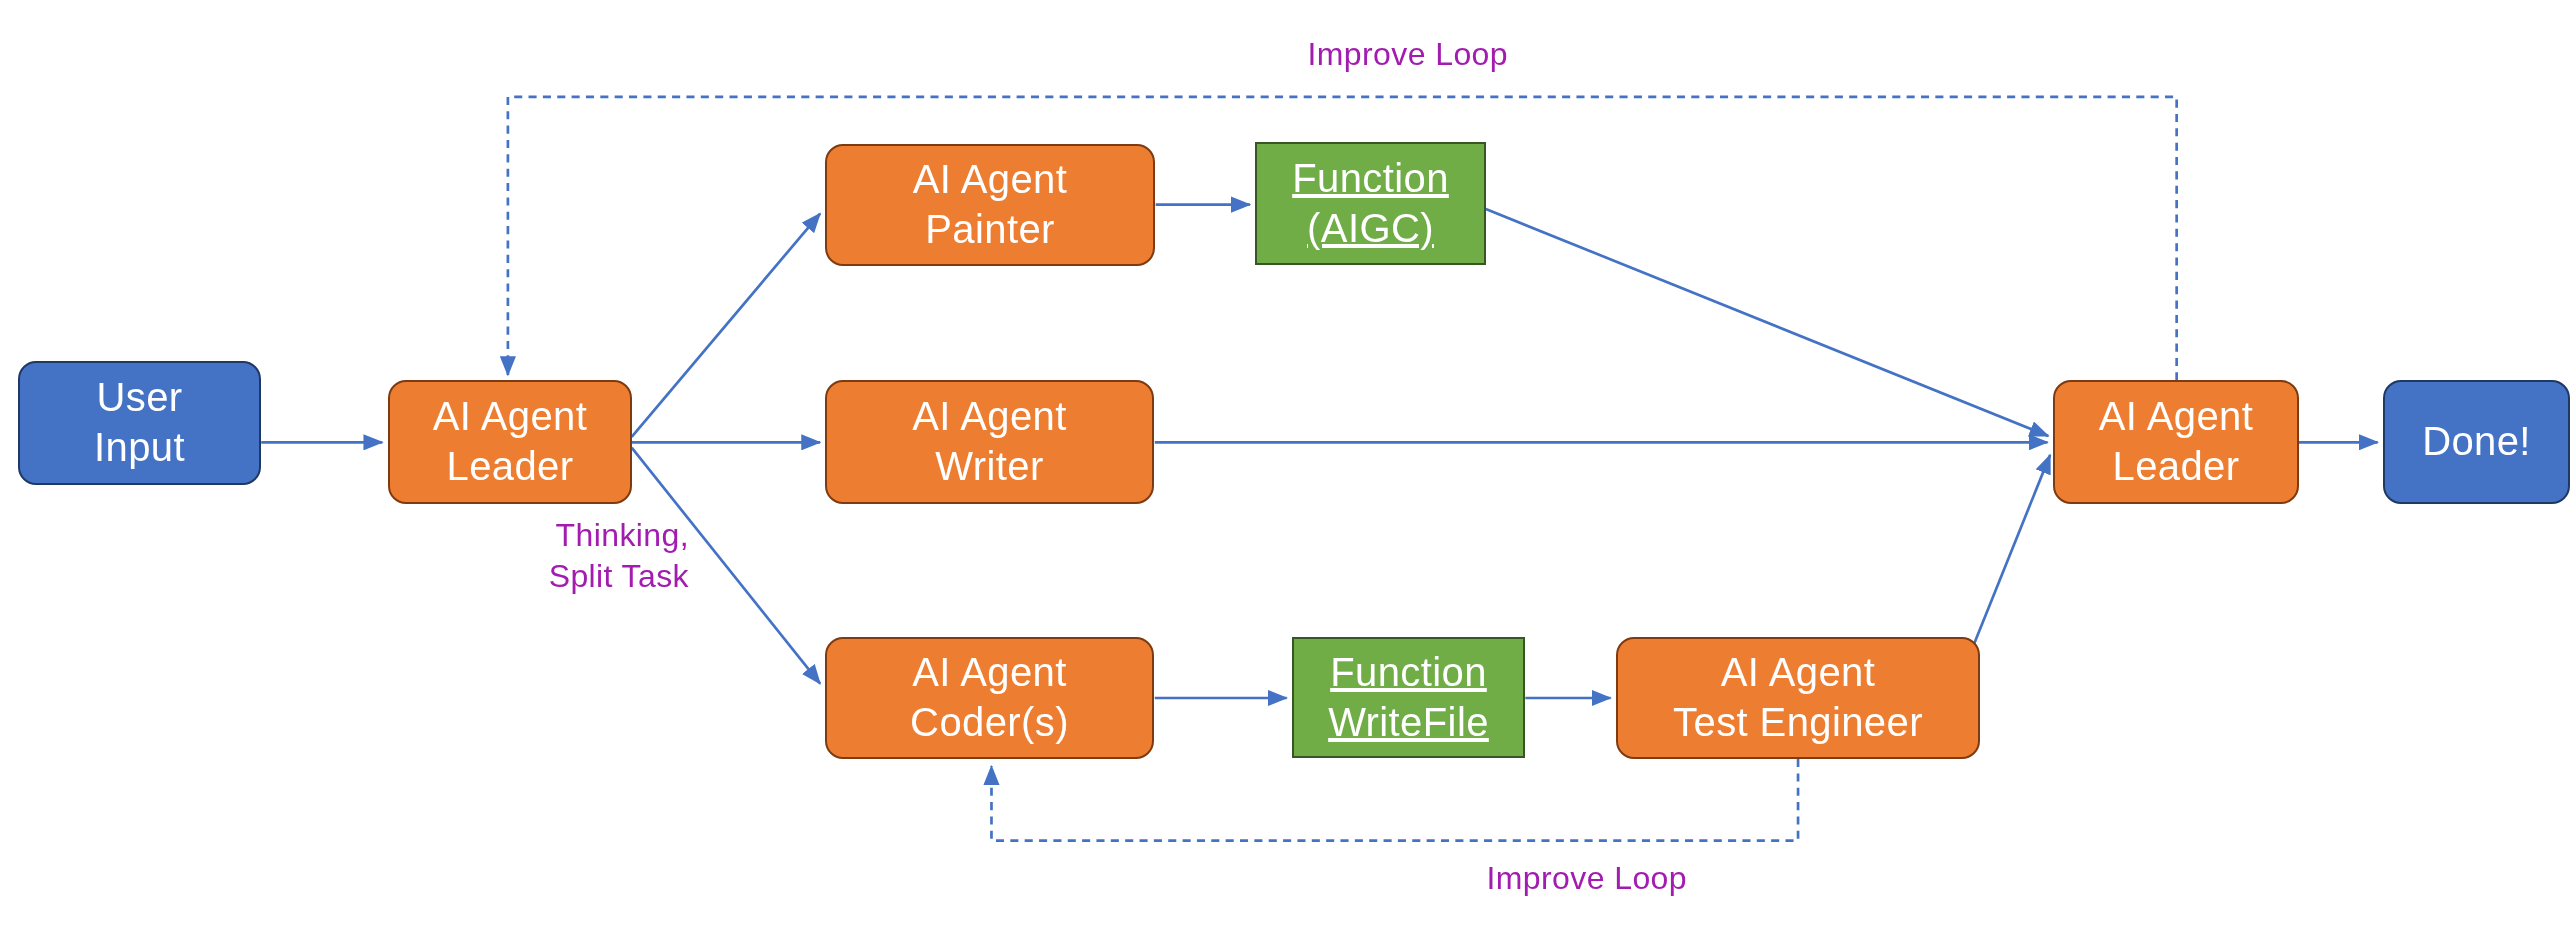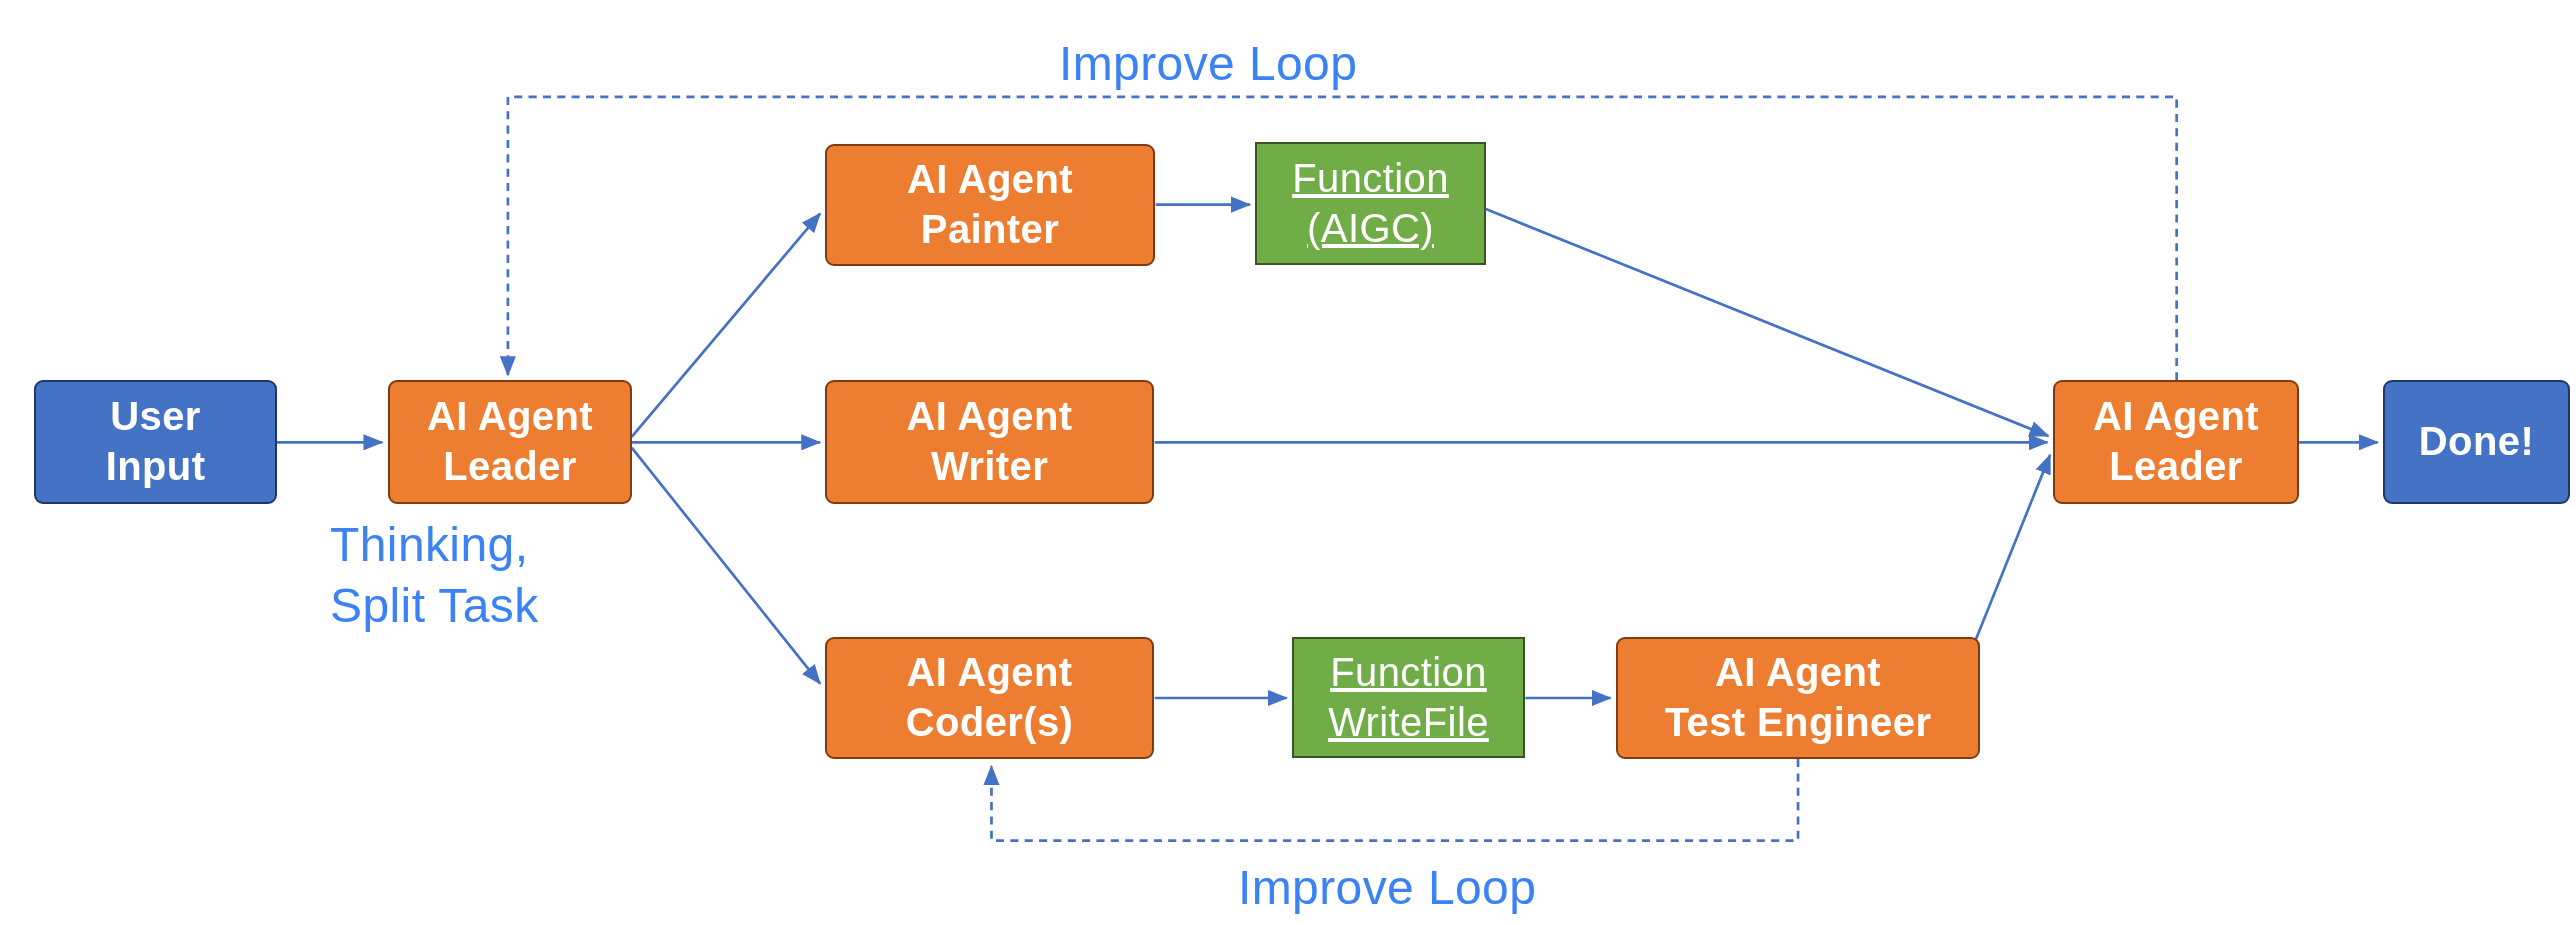--- a/index.html
+++ b/index.html
@@ -13,27 +13,27 @@
   svg.connectors{position:absolute;left:0;top:0;width:2576px;height:925px;}
   .sline{stroke:var(--connector,#4472C4);stroke-width:3;fill:none;}
   .dline{stroke:var(--connector,#4472C4);stroke-width:3;fill:none;stroke-dasharray:9 7;}
   .node{
     position:absolute;display:flex;align-items:center;justify-content:center;
     text-align:center;color:#ffffff;font-size:40px;line-height:1.24;
     border-style:solid;border-width:2.7px;box-sizing:border-box;
     font-weight:400;letter-spacing:0.4px;
   }
   .node span{white-space:pre-line;}
-  .rounded{border-radius:9px;font-weight:bold;}
+  .rounded{border-radius:18px;}
   .blue{background:var(--box-blue,#4472C4);border-color:var(--box-blue-border,#1F3864);}
   .orange{background:var(--box-orange,#ED7D31);border-color:var(--box-orange-border,#7E3A10);}
   .green{background:var(--box-green,#70AD47);border-color:var(--box-green-border,#375623);text-decoration:underline;}
   .note{
-    position:absolute;color:#3b82f6;font-size:48px;line-height:1.27;
-    text-align:left;white-space:pre-line;letter-spacing:0.4px;
+    position:absolute;color:#a21caf;font-size:32px;line-height:1.27;
+    text-align:right;white-space:pre-line;letter-spacing:0.4px;
   }
 </style>
 </head>
 <body>
 
 <div class="canvas">
 
   <svg class="connectors" viewBox="0 0 2871 1031" xmlns="http://www.w3.org/2000/svg">
     <defs>
       <marker id="ah" markerUnits="strokeWidth" markerWidth="7.5" markerHeight="6" refX="7" refY="3" orient="auto">
@@ -50,21 +50,21 @@
     <line class="sline" x1="1287" y1="493" x2="2282" y2="493" marker-end="url(#ah)"></line>
     <line class="sline" x1="1287" y1="778" x2="1434" y2="778" marker-end="url(#ah)"></line>
     <line class="sline" x1="1700" y1="778" x2="1795" y2="778" marker-end="url(#ah)"></line>
     <line class="sline" x1="2196" y1="728" x2="2285" y2="507" marker-end="url(#ah)"></line>
     <line class="sline" x1="2562" y1="493" x2="2650" y2="493" marker-end="url(#ah)"></line>
 
     <path class="dline" d="M2426,424 L2426,108 L566,108 L566,418" marker-end="url(#ah)"></path>
     <path class="dline" d="M2004,846 L2004,937 L1105,937 L1105,854" marker-end="url(#ah)"></path>
   </svg>
 
-  <div class="node blue rounded" style="left:18px;top:380px;width:243px;height:124px;margin-left:16px;">
+  <div class="node blue rounded" style="left:18px;top:361px;width:243px;height:124px;">
     <span>User
 Input</span>
   </div>
 
   <div class="node orange rounded" style="left:388px;top:380px;width:244px;height:124px;">
     <span>AI Agent
 Leader</span>
   </div>
 
   <div class="node orange rounded" style="left:825px;top:144px;width:330px;height:122px;">

